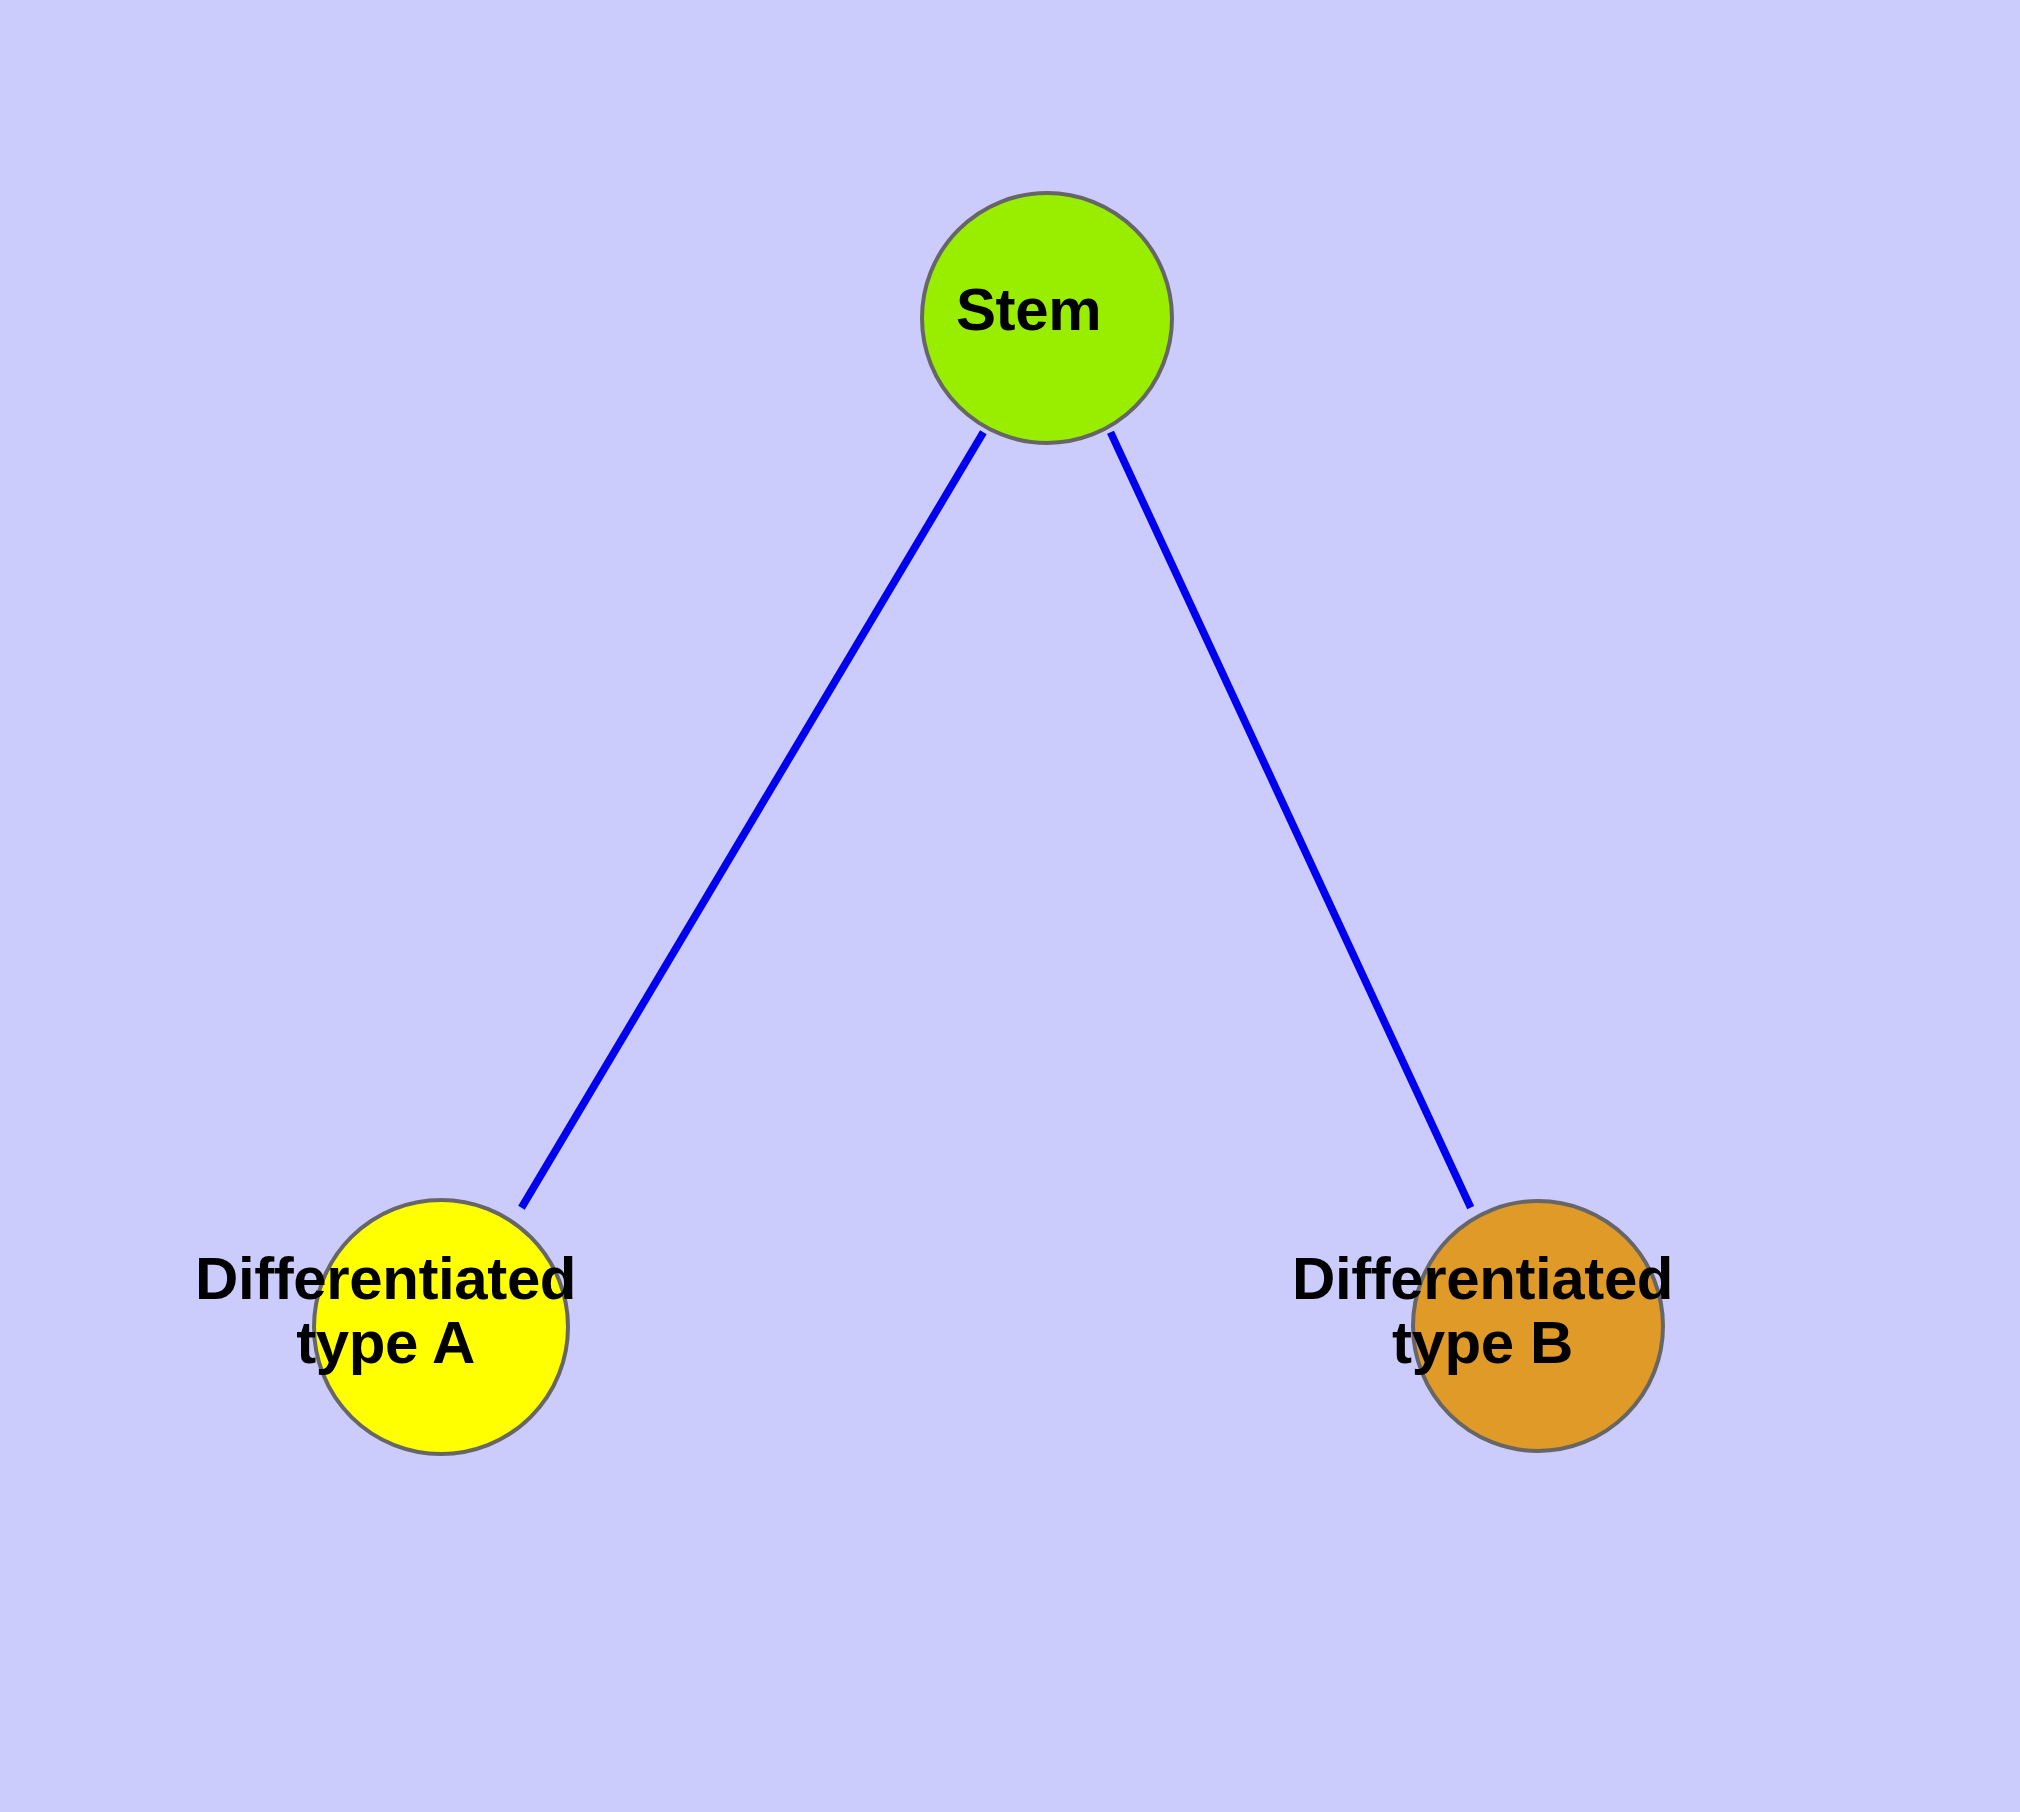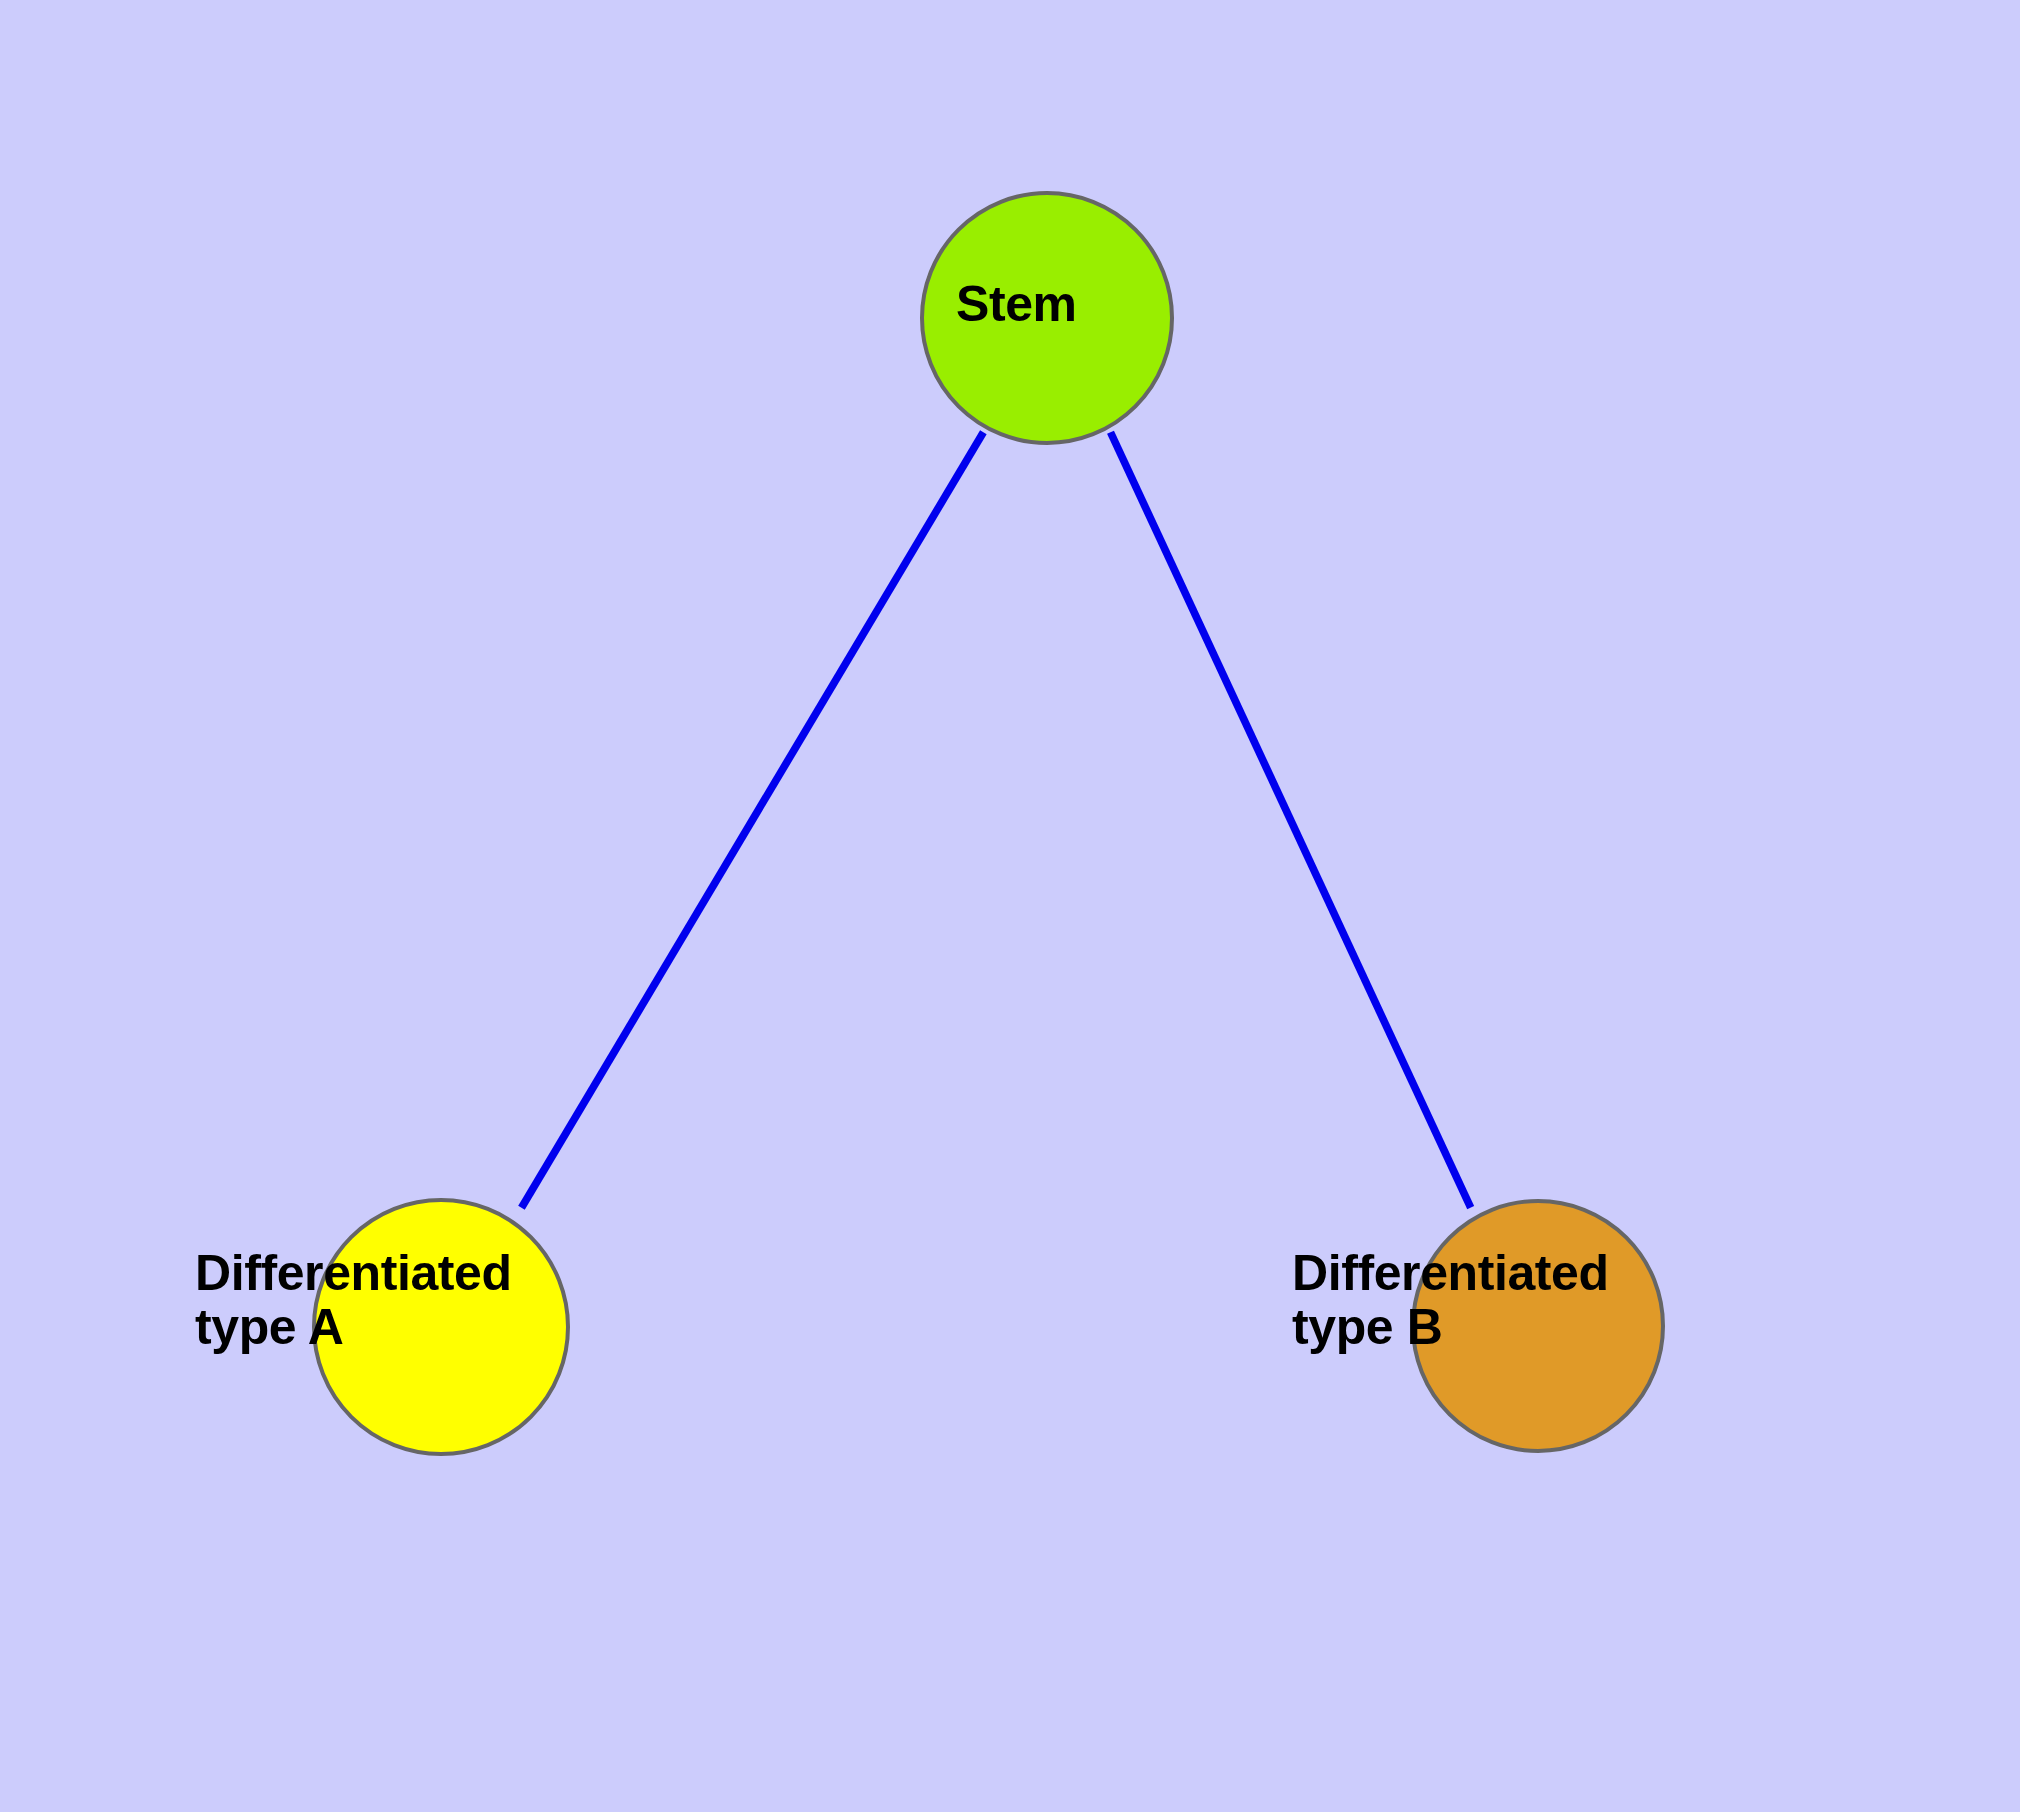--- a/index.html
+++ b/index.html
@@ -34,25 +34,25 @@
     height: 1812px;
   }
   .node {
     position: absolute;
     border-radius: 50%;
     border: 4.2px solid #666666;
     box-sizing: border-box;
   }
   .node-label {
     position: absolute;
-    text-align: left;
+    text-align: center;
     color: #000000;
     font-family: "Liberation Sans", sans-serif;
     font-weight: bold;
-    font-size: 50px;
+    font-size: 60px;
     line-height: 1.07;
     white-space: pre;
     pointer-events: none;
     letter-spacing: -0.4px;
   }
 </style>
 </head>
 <body>
 
 <div id="graph-canvas">

